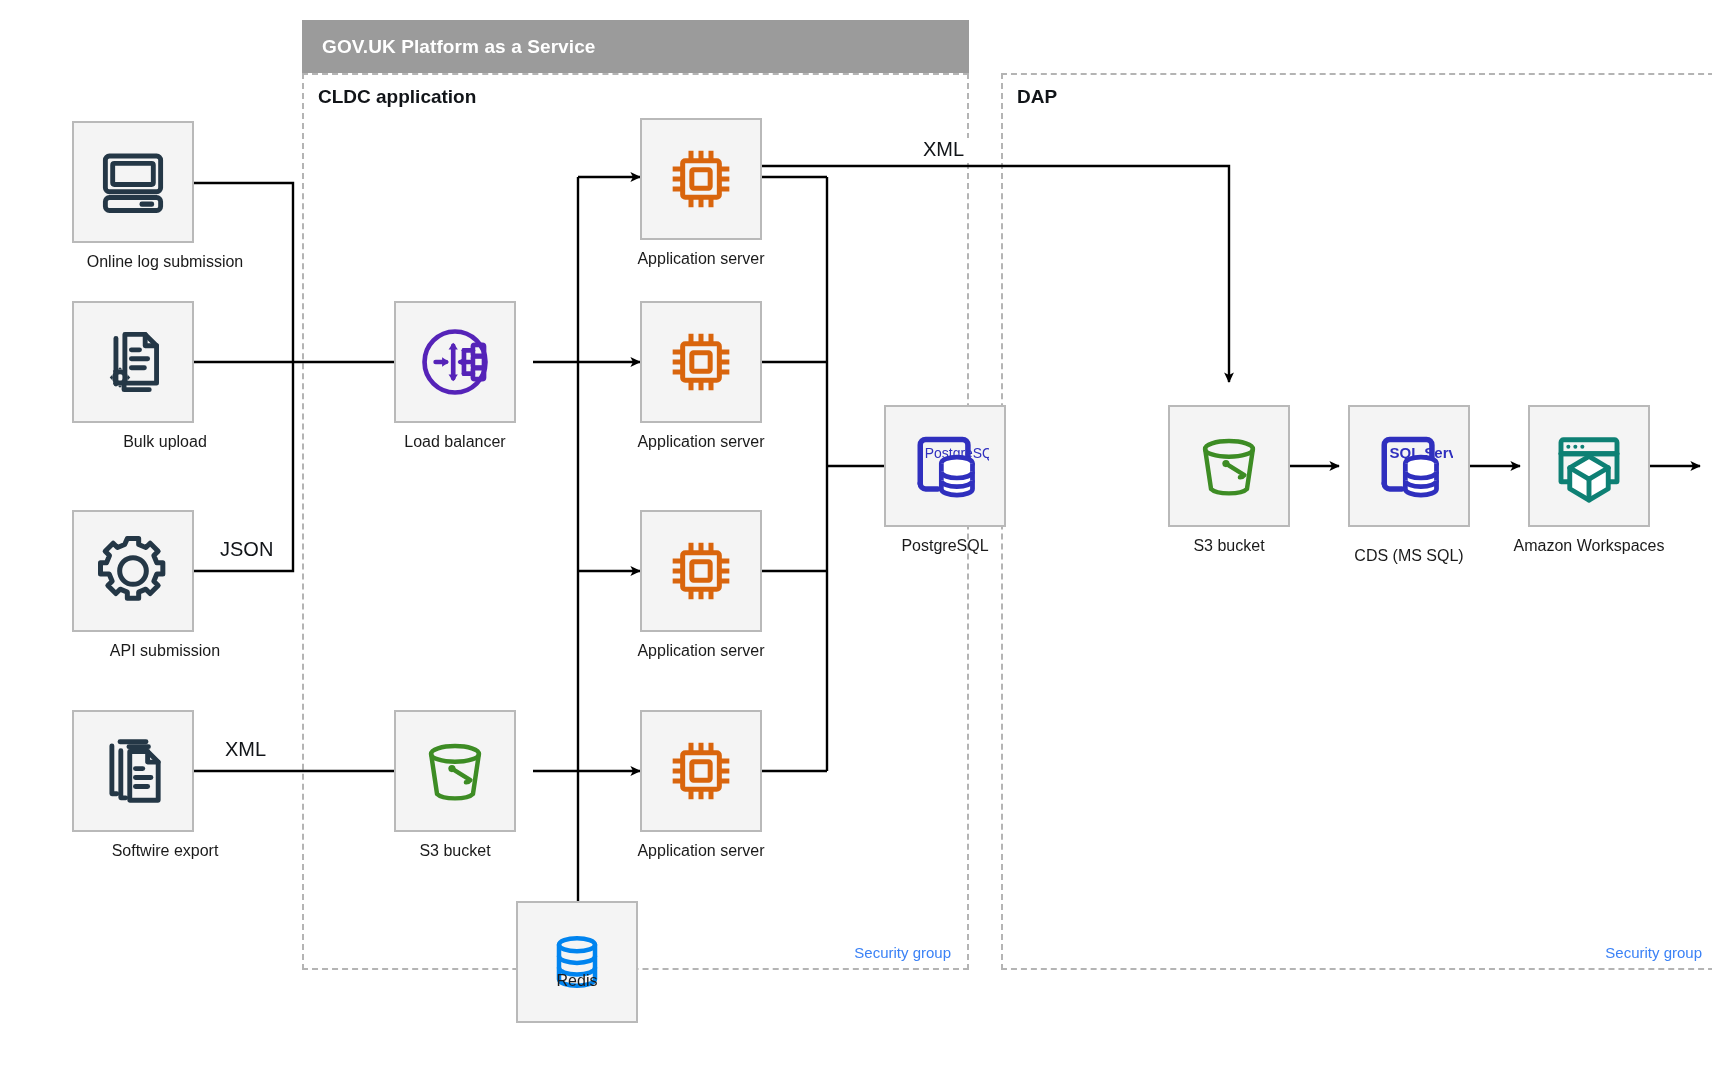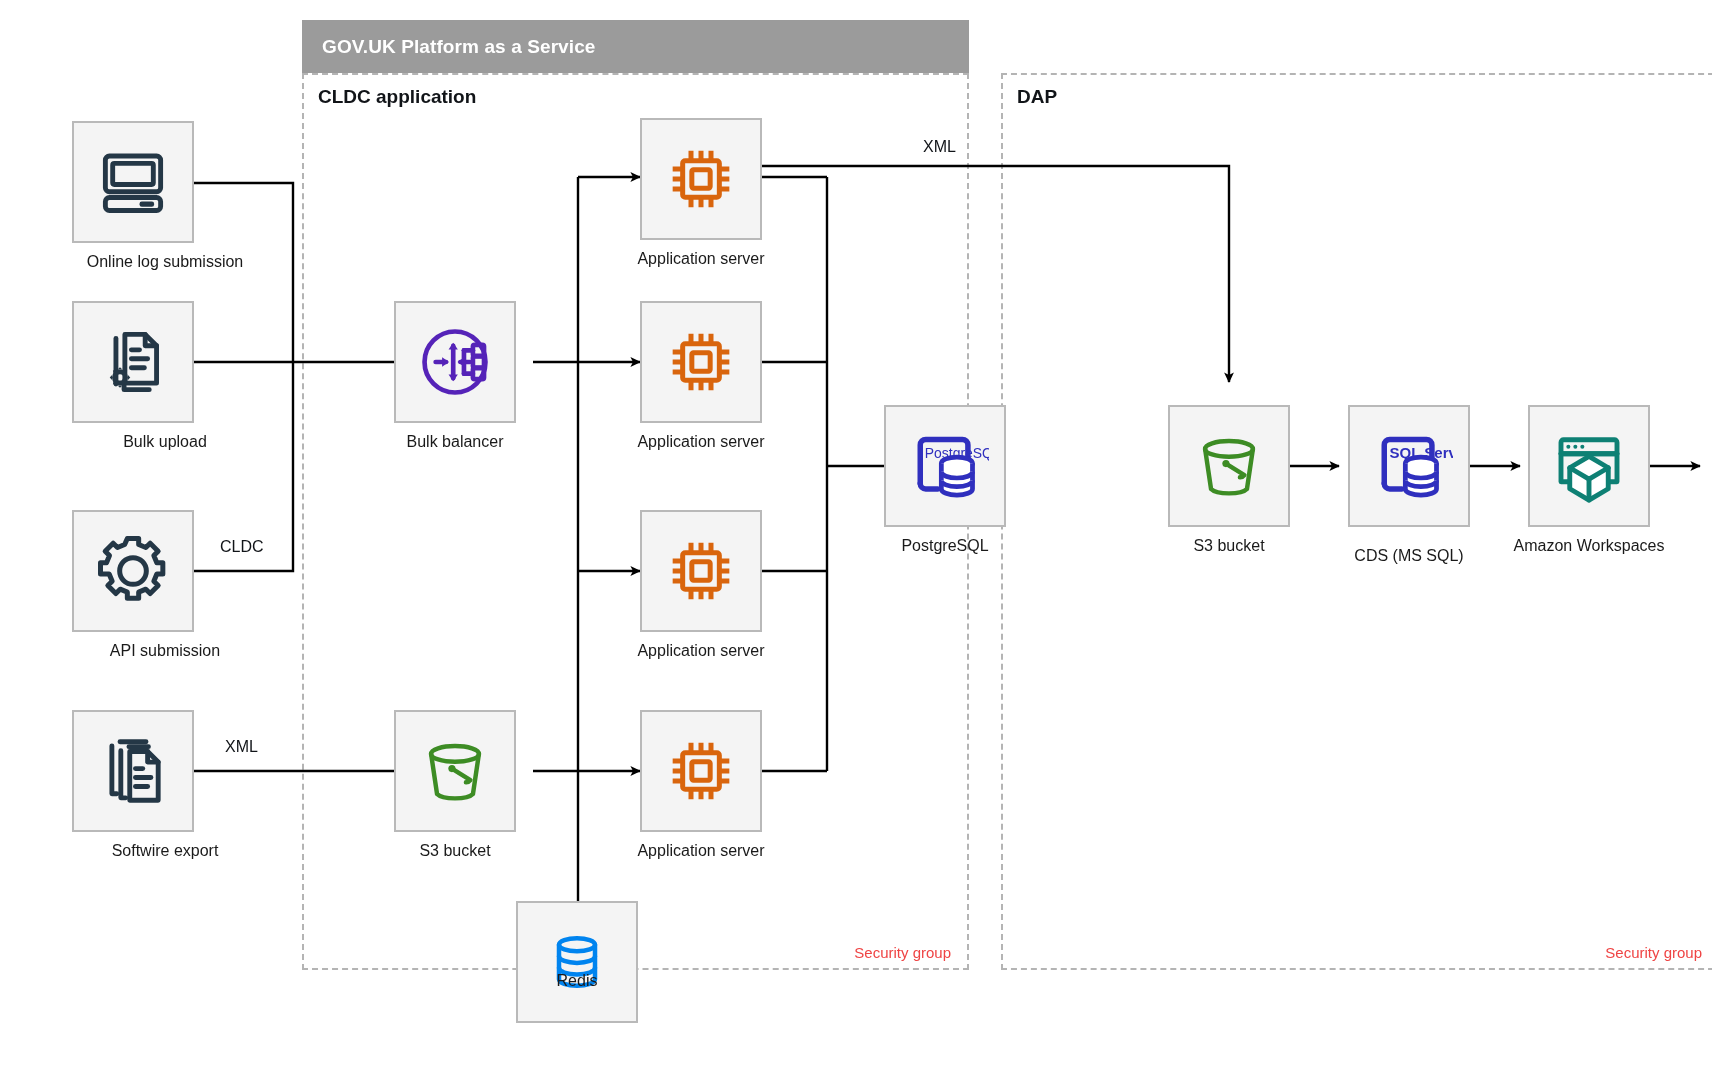--- a/index.html
+++ b/index.html
@@ -10,31 +10,31 @@
 
   
   .group-header{position:absolute;background:#9b9b9b;color:#ffffff;
       font-weight:bold;font-size:19px;display:flex;align-items:center;
       padding-left:20px;box-sizing:border-box;letter-spacing:.1px;}
 
   
   .dashed-box{position:absolute;border:2px dashed #b4b4b4;box-sizing:border-box;
       background:transparent;}
   .sub-label{position:absolute;font-weight:bold;font-size:19px;color:#111418;}
-  .sg-label{position:absolute;font-size:15px;color:#ef4444;text-align:right;}
+  .sg-label{position:absolute;font-size:15px;color:#3b82f6;text-align:right;}
 
   
   .node{position:absolute;}
   .tile{position:absolute;background:#f4f4f4;border:2px solid #b9b9b9;
         box-sizing:border-box;display:flex;align-items:center;justify-content:center;}
   .node-label{position:absolute;font-size:16px;color:#1a1a1a;text-align:center;
         white-space:nowrap;}
 
   
-  .edge-label{position:absolute;font-size:16px;color:#111418;
+  .edge-label{position:absolute;font-size:20px;color:#111418;
         background:#ffffff;padding:0 5px;white-space:nowrap;}
 
   svg.wires{position:absolute;left:0;top:0;width:1712px;height:1082px;
         pointer-events:none;}
   svg.icon{display:block;}
 </style>
 </head>
 <body>
 
 <div id="stage">
@@ -85,21 +85,21 @@
       <path d="M827,466 L920,466" marker-end="url(#ah)"></path>
 
       <path d="M753,166 L1229,166 L1229,382" marker-end="url(#ah)"></path>
 
       <path d="M1229,466 L1339,466" marker-end="url(#ah)"></path>
       <path d="M1410,466 L1520,466" marker-end="url(#ah)"></path>
       <path d="M1590,466 L1700,466" marker-end="url(#ah)"></path>
     </g>
   </svg>
 
-  <div class="edge-label" style="left:215px;top:538px;">CLDC</div>
+  <div class="edge-label" style="left:215px;top:538px;">JSON</div>
   <div class="edge-label" style="left:220px;top:738px;">XML</div>
   <div class="edge-label" style="left:918px;top:138px;">XML</div>
 
   <div class="node">
     <div class="tile" style="left:72px;top:121px;width:122px;height:122px;">
       <span>
         <svg class="icon" width="78" height="78" viewBox="0 0 48 48" fill="none" stroke="#243746" stroke-width="3" stroke-linejoin="round" stroke-linecap="round">
           <rect x="7" y="8" width="34" height="22" rx="2.5"></rect>
           <rect x="11.5" y="12.5" width="25" height="13" rx="1"></rect>
           <rect x="7" y="33.5" width="34" height="8" rx="2.5"></rect>
@@ -182,21 +182,21 @@
           <path d="M29 17.5 L34 17.5"></path>
           <path d="M29 17.5 L29 24"></path>
           <path d="M29 30.5 L34 30.5"></path>
           <path d="M29 30.5 L29 24"></path>
           <rect x="34" y="14.4" width="6.2" height="6.2" rx="1"></rect>
           <rect x="34" y="20.9" width="6.2" height="6.2" rx="1"></rect>
           <rect x="34" y="27.4" width="6.2" height="6.2" rx="1"></rect>
         </svg>
       </span>
     </div>
-    <div class="node-label" style="left:307px;top:433px;width:296px;">Bulk balancer</div>
+    <div class="node-label" style="left:307px;top:433px;width:296px;">Load balancer</div>
   </div>
 
   <div class="node">
     <div class="tile" style="left:640px;top:118px;width:122px;height:122px;">
       <span>
         <svg class="icon" width="80" height="80" viewBox="0 0 48 48" fill="none" stroke="#d9650d" stroke-width="3" stroke-linejoin="miter" stroke-linecap="butt">
           <rect x="13" y="13" width="22" height="22" rx="1.5"></rect>
           <rect x="18.5" y="18.5" width="11" height="11" rx="1"></rect>
           <path d="M18 13 L18 7 M24 13 L24 7 M30 13 L30 7"></path>
           <path d="M18 35 L18 41 M24 35 L24 41 M30 35 L30 41"></path>

